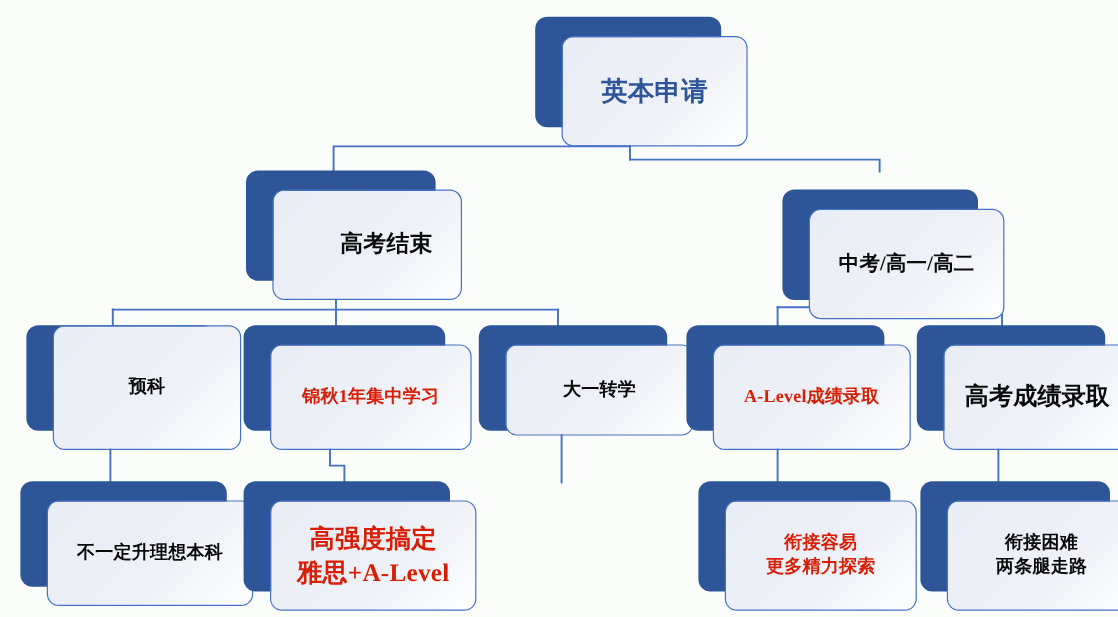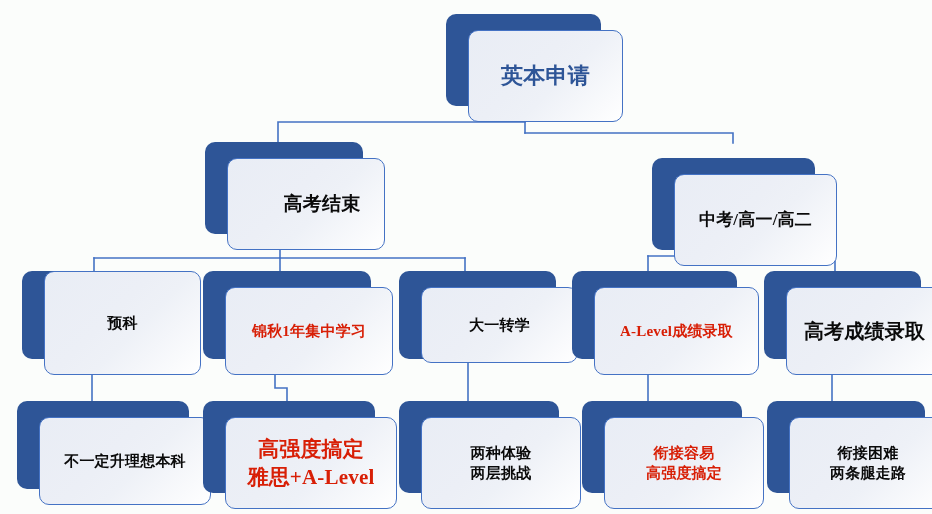--- a/index.html
+++ b/index.html
@@ -138,32 +138,25 @@
         <div class="label black-text" style="font-size: 15px;">不一定升理想本科</div>
       </div>
     </div>
     <div class="node" style="left: 203px; top: 401px; width: 194px; height: 108px;">
       <div class="plate" style="width: 172px; height: 92px; background: rgb(46, 85, 151);"></div>
       <div class="card" style="left: 22px; top: 16px; width: 172px; height: 92px; border-color: rgb(68, 114, 196);">
         <div class="label red-text" style="font-size: 21px;">高强度搞定
 雅思+A-Level</div>
       </div>
     </div>
-    <div class="node" style="left: 399px; top: 401px; width: 182px; height: 108px;">
-      <div class="plate" style="width: 160px; height: 92px; background: rgb(46, 85, 151);"></div>
-      <div class="card" style="left: 22px; top: 16px; width: 160px; height: 92px; border-color: rgb(68, 114, 196);">
-        <div class="label black-text" style="font-size: 15px;">两种体验
-两层挑战</div>
-      </div>
-    </div>
     <div class="node" style="left: 582px; top: 401px; width: 182px; height: 108px;">
       <div class="plate" style="width: 160px; height: 92px; background: rgb(46, 85, 151);"></div>
       <div class="card" style="left: 22px; top: 16px; width: 160px; height: 92px; border-color: rgb(68, 114, 196);">
         <div class="label red-text" style="font-size: 15px;">衔接容易
-高强度搞定</div>
+更多精力探索</div>
       </div>
     </div>
     <div class="node" style="left: 767px; top: 401px; width: 180px; height: 108px;">
       <div class="plate" style="width: 158px; height: 92px; background: rgb(46, 85, 151);"></div>
       <div class="card" style="left: 22px; top: 16px; width: 158px; height: 92px; border-color: rgb(68, 114, 196);">
         <div class="label black-text" style="font-size: 15px;">衔接困难
 两条腿走路</div>
       </div>
     </div>
   </div>

